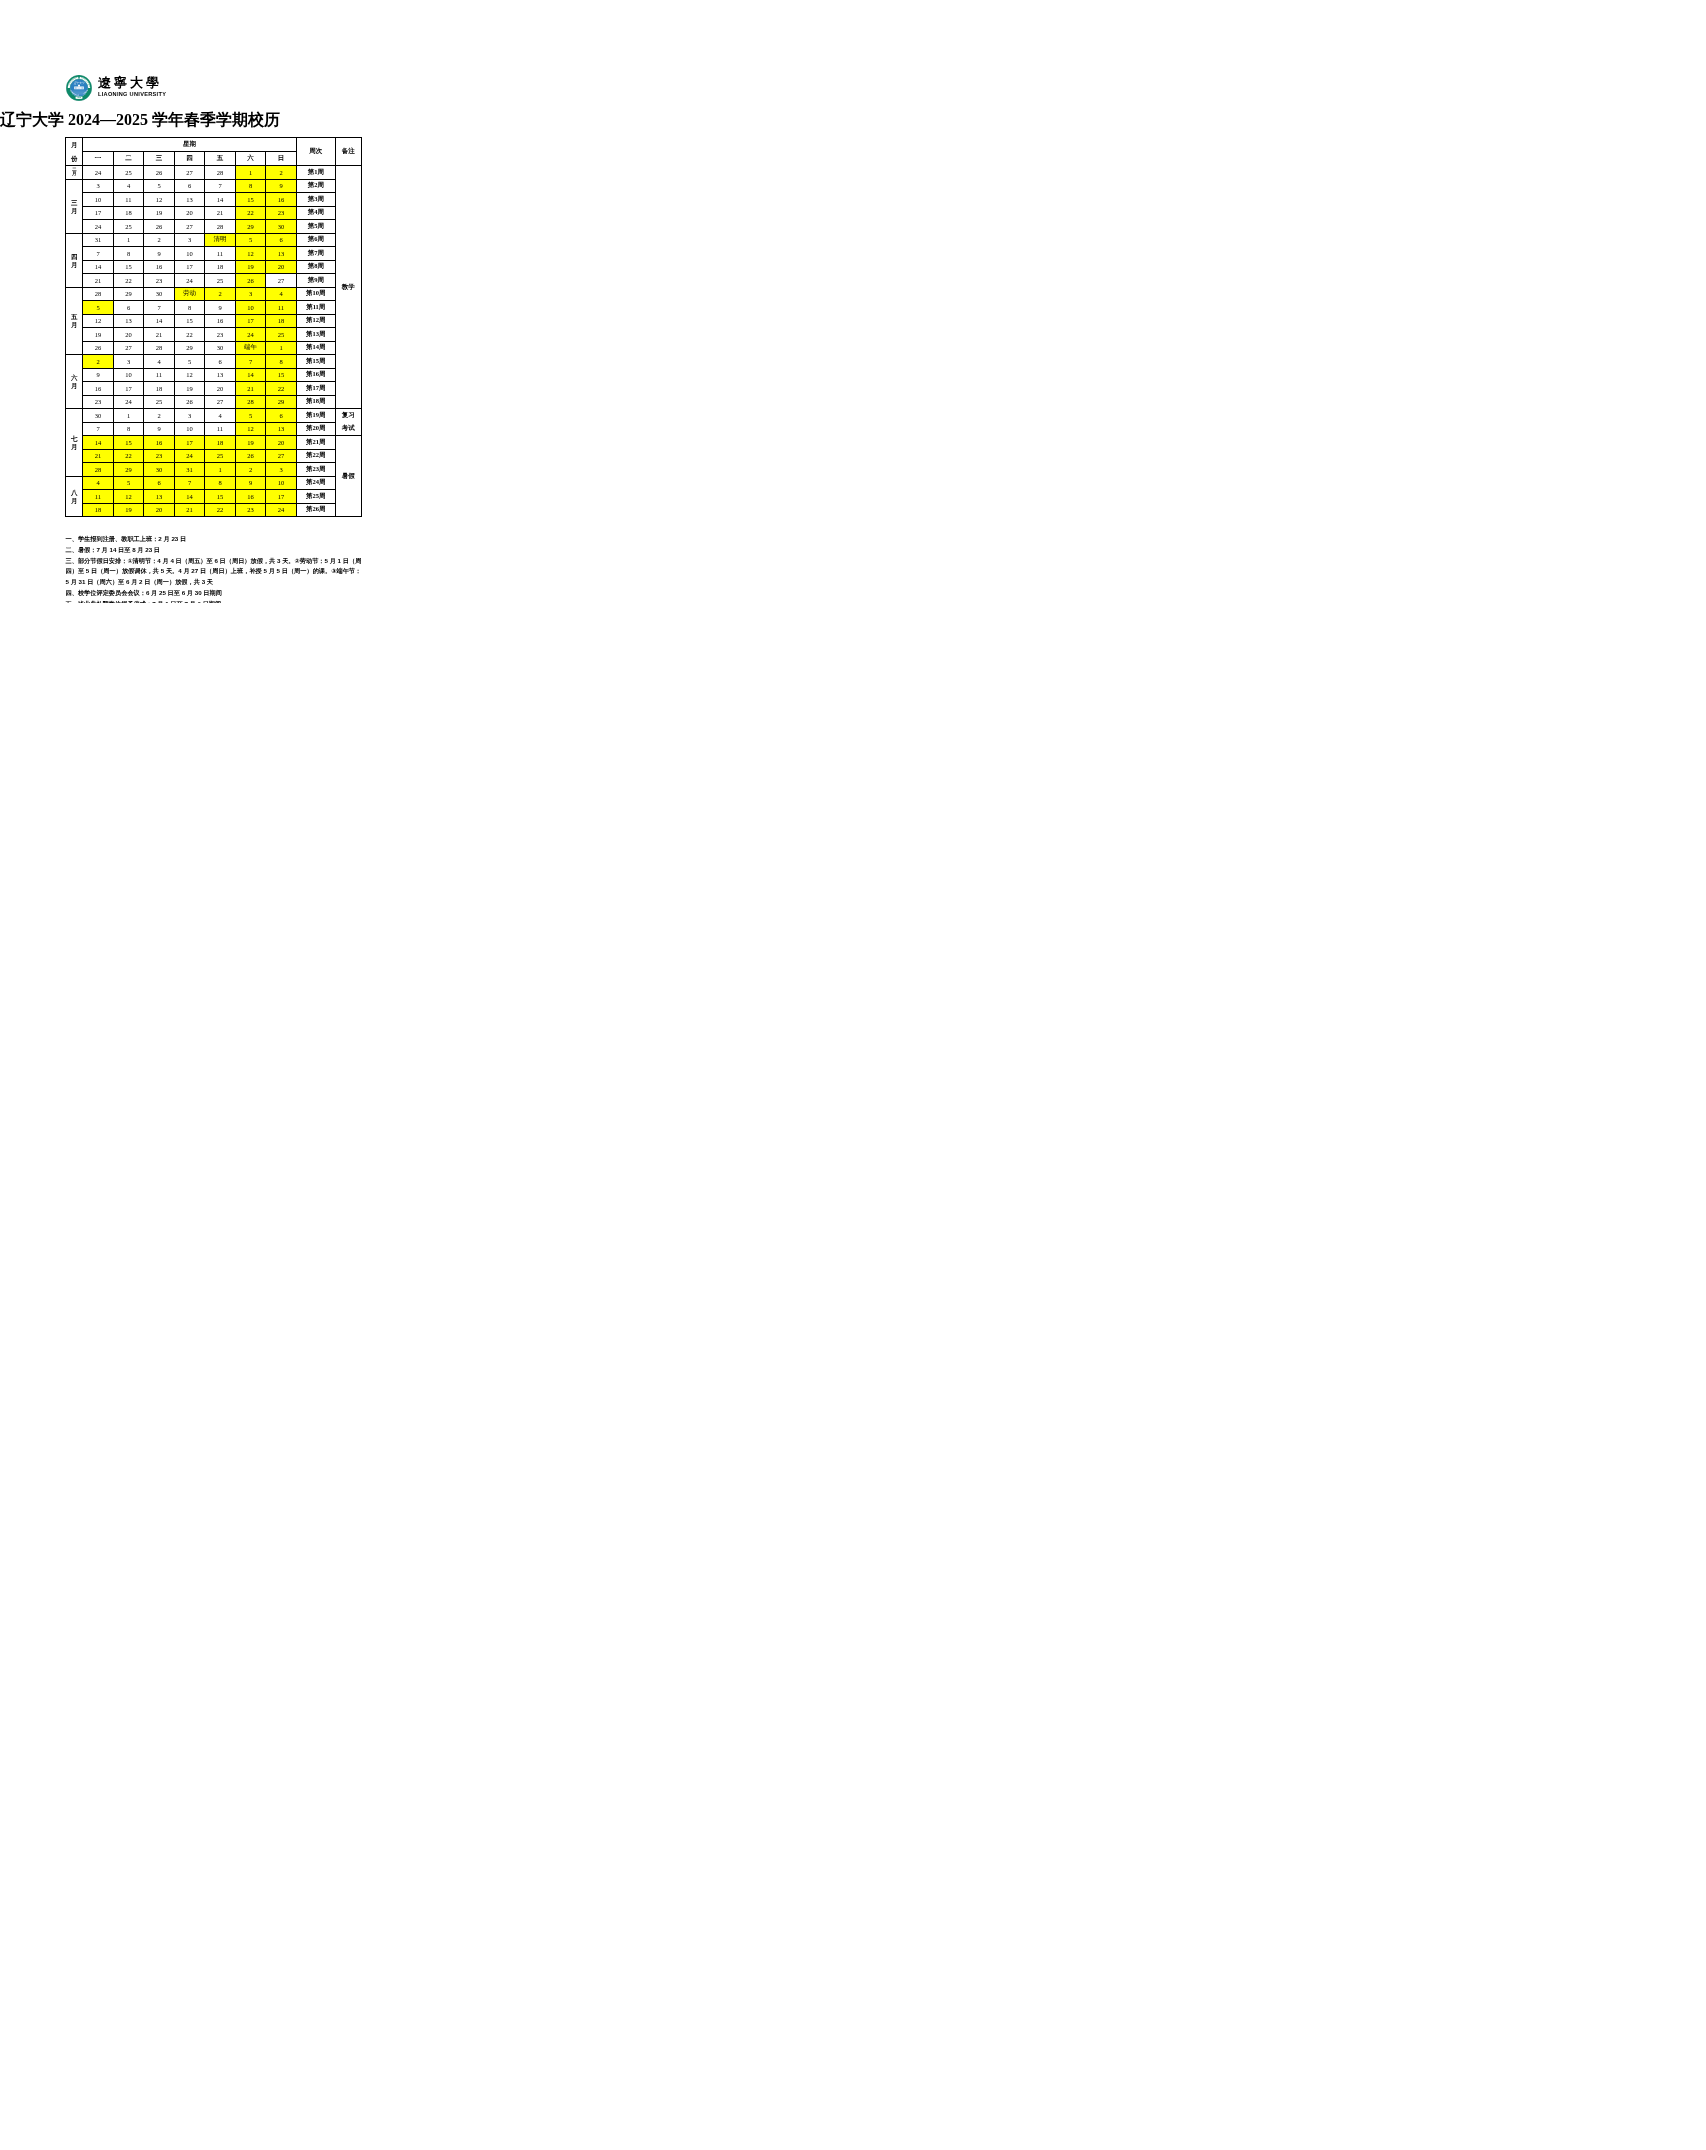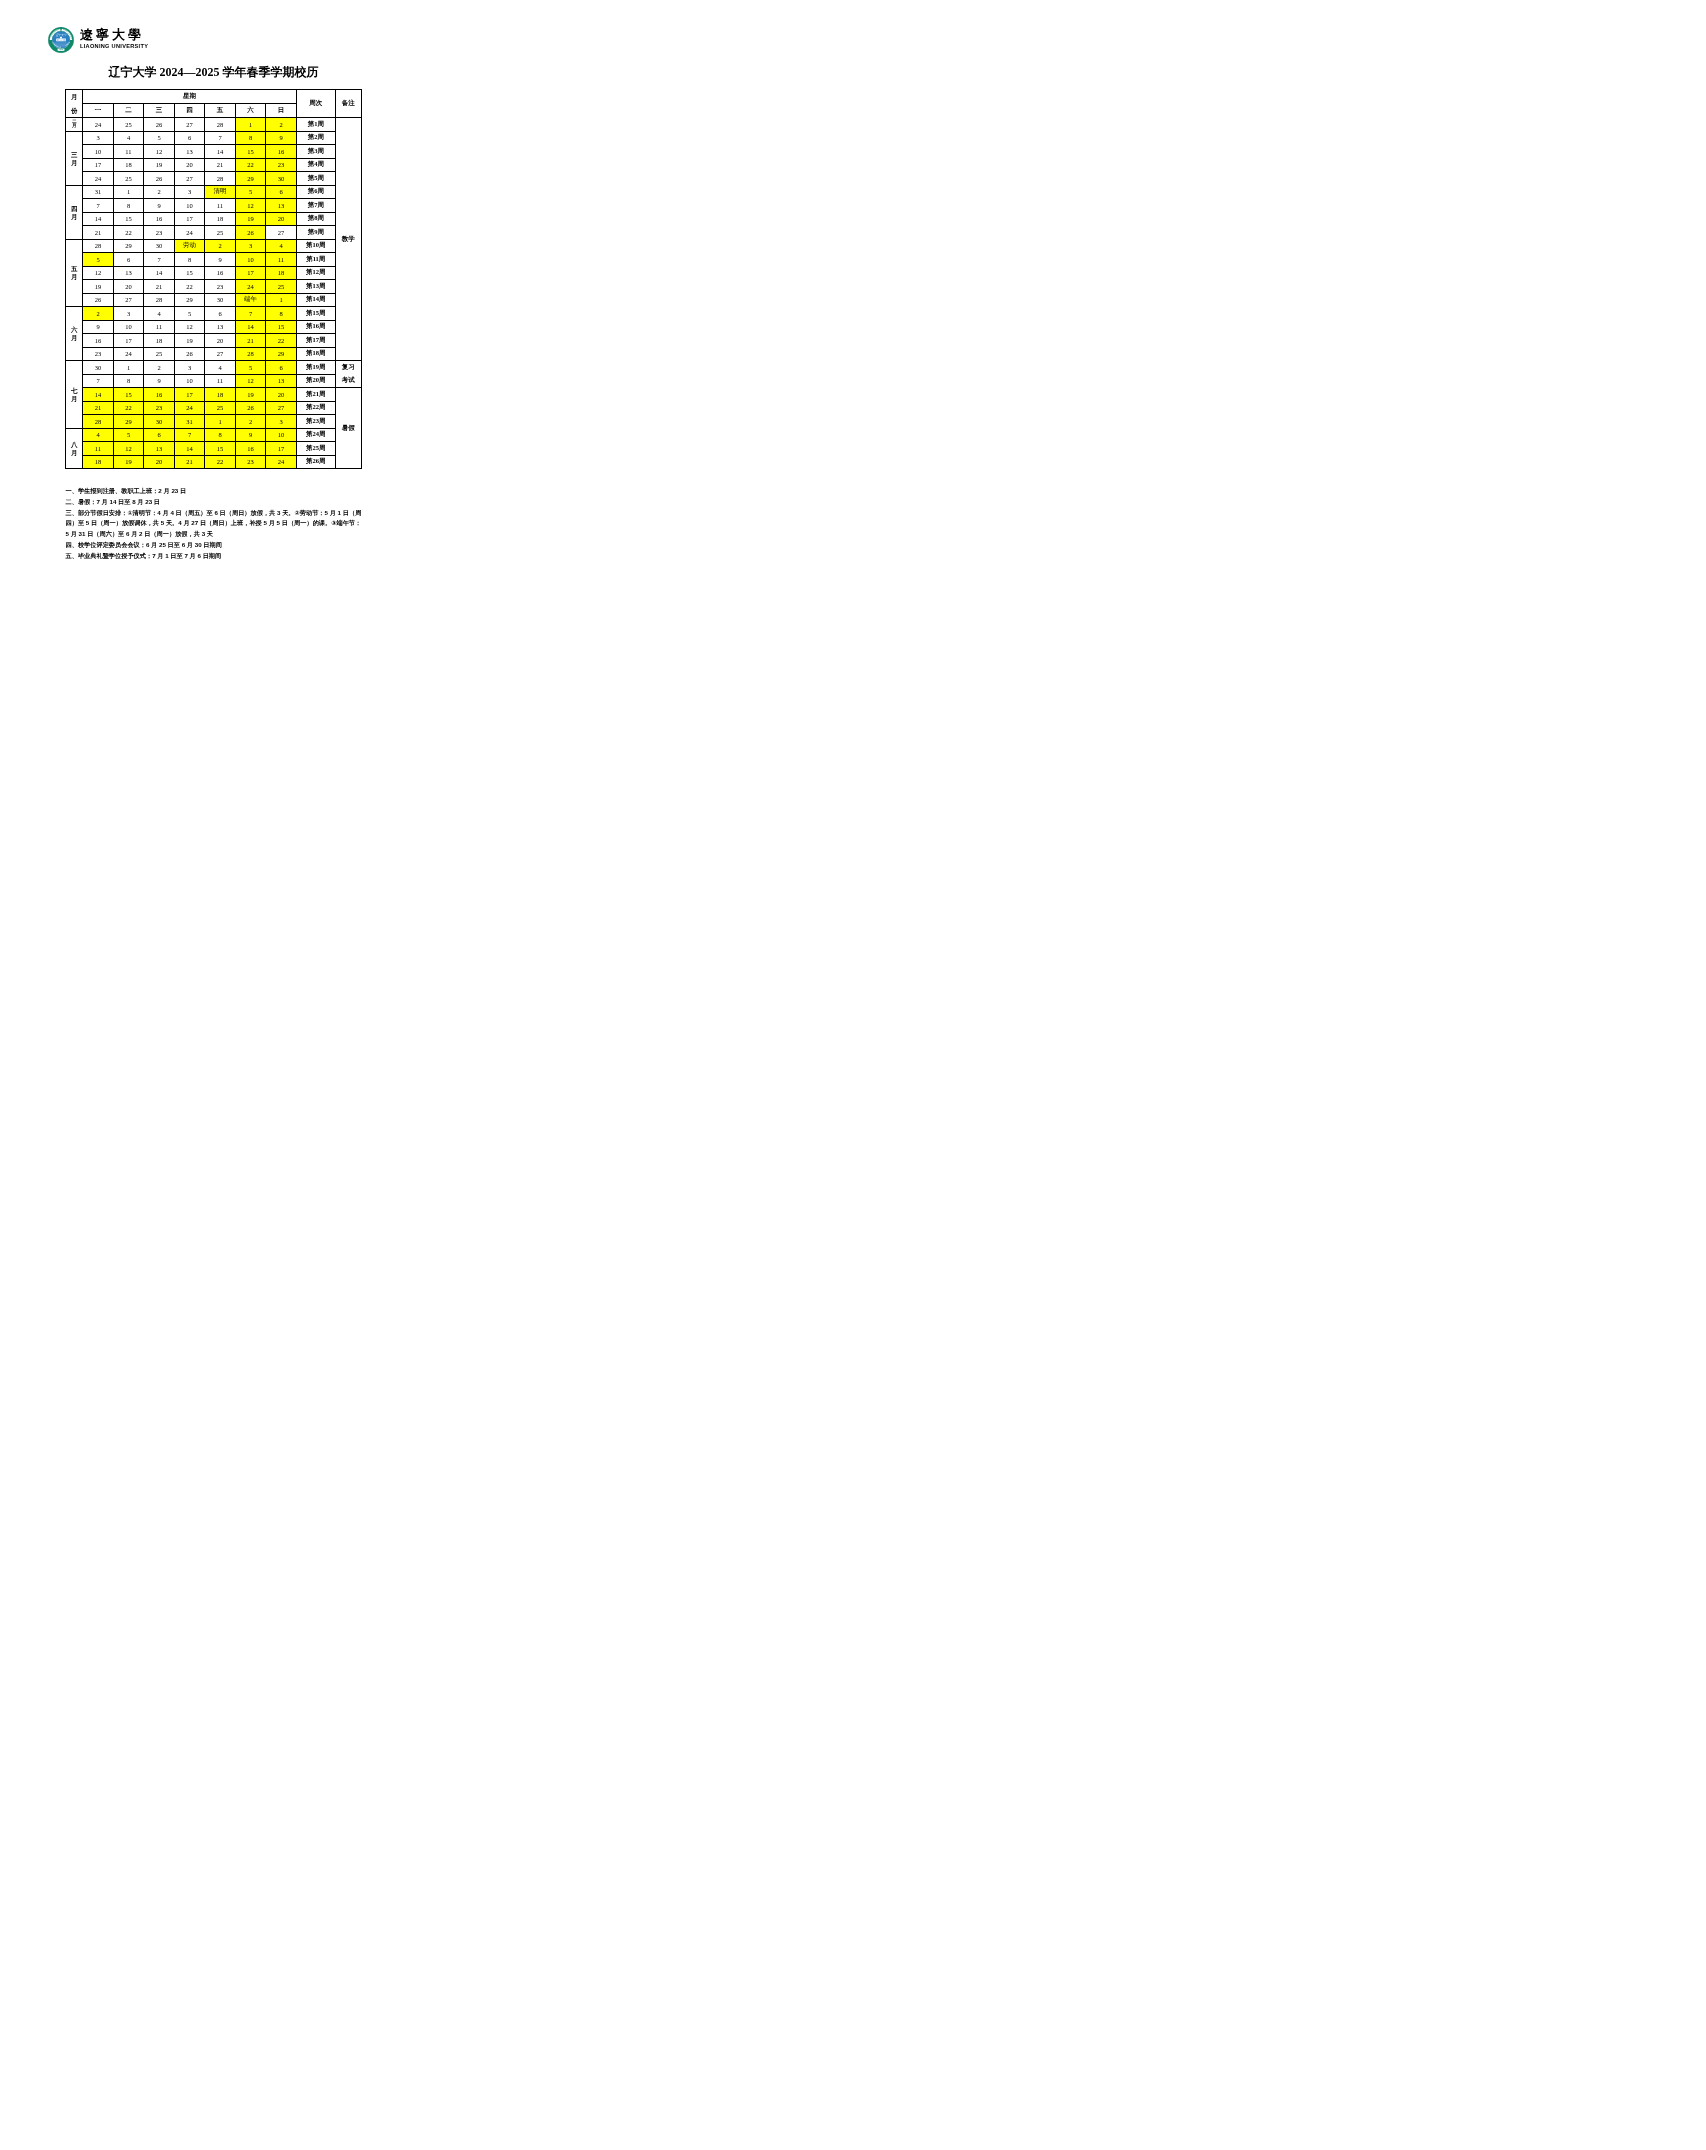--- a/index.html
+++ b/index.html
@@ -1,27 +1,27 @@
 <!DOCTYPE html>
 <html style="--hl: #FFFF00;font-size:6.9px"><head>
 <meta charset="utf-8">
 <style>
   html,body{margin:0;padding:0;background:#fff;}
   .page{position:relative;width:427px;height:603px;background:#fff;overflow:hidden;
         font-family:"Liberation Serif","DejaVu Serif",serif;color:#000;}
   
-  .logo-row{display:flex;align-items:flex-start;padding:27px 0 0 48px;height:32px;}
+  .logo-row{display:flex;align-items:flex-start;padding:27px 0 0 66px;height:32px;margin-top:48px;}
   .seal{width:26px;height:26px;flex:0 0 auto;}
   .wordmark{margin-left:6px;padding-top:0.9px;}
   .wm-cn{font-weight:700;font-size:13px;letter-spacing:3px;line-height:1.1;
          font-family:"Liberation Serif","DejaVu Serif",serif;}
   .wm-en{font-weight:700;font-size:5.6px;letter-spacing:0.3px;margin-top:0.9px;
          font-family:"Liberation Sans","DejaVu Sans",sans-serif;}
   
-  .title{margin-top:6px;text-align:center;font-size:12px;font-weight:700;line-height:14.6px;}
+  .title{margin-top:6px;font-size:16px;font-weight:700;line-height:14.6px;}
   
   table.cal{border-collapse:collapse;table-layout:fixed;width:296px;margin:9.5px auto 0 auto;
             border:1.3px solid #000;}
   table.cal td{border:0.4px solid #000;text-align:center;vertical-align:middle;
                padding:0;font-size:6.5px;overflow:hidden;}
   td.hdr{font-weight:700;}
   tr.hrow td{height:13px;}
   tr.drow td{height:12.5px;}
   td.day{font-size:6.5px;}
   td.week{font-weight:700;}

